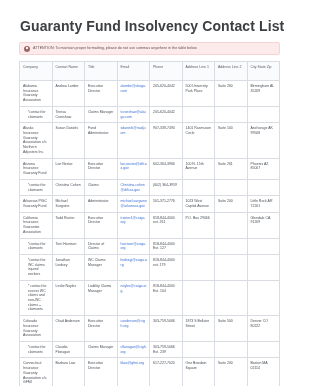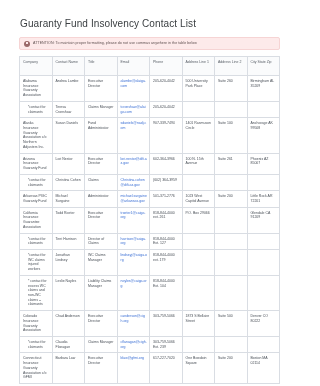--- a/index.html
+++ b/index.html
@@ -12,23 +12,23 @@
     font-family: "Liberation Sans", sans-serif;
     -webkit-font-smoothing: antialiased;
   }
   .page {
     width: 298px;
     min-height: 386px;
     background: #ffffff;
     padding: 18px 18px 8px 19px;
   }
   .page-title {
-    font-size: 10px;
+    font-size: 14px;
     color: #3c4043;
-    font-weight: 400;
+    font-weight: 700;
     letter-spacing: 0.1px;
     margin: 0 0 8px 1px;
     white-space: nowrap;
   }
   .alert {
     display: flex;
     align-items: center;
     gap: 3px;
     background: #fdeaea;
     border: 0.5px solid #f6d4d4;

